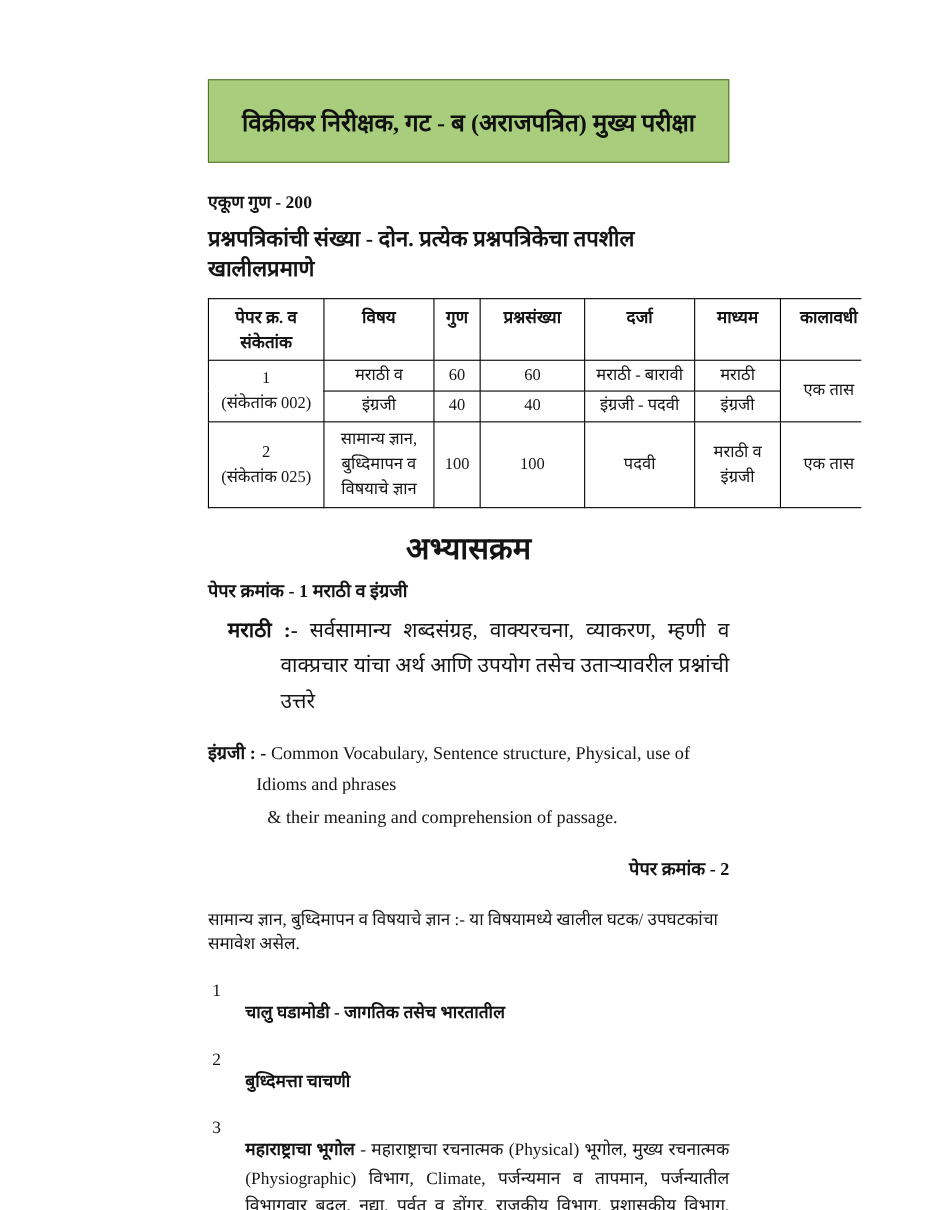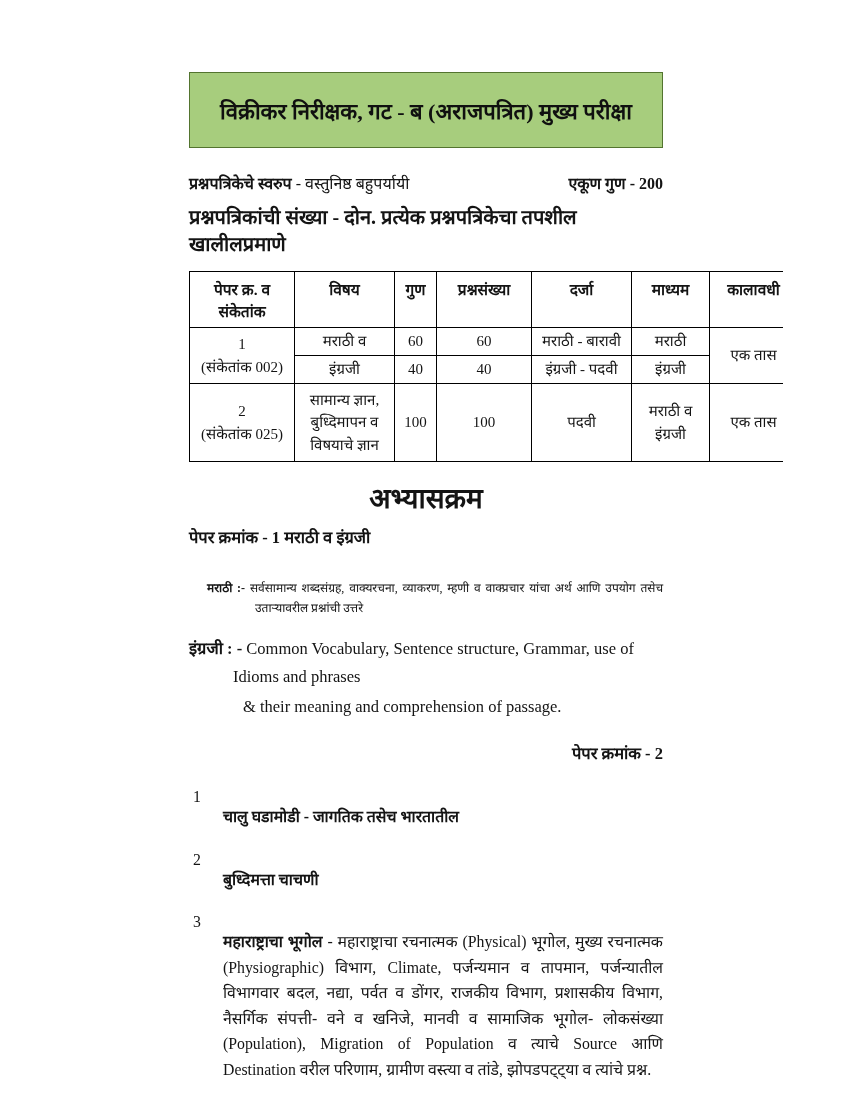--- a/index.html
+++ b/index.html
@@ -81,25 +81,25 @@
     font-size: 28px;
     font-weight: bold;
     margin-top: 16px;
   }
   .paper1-heading {
     font-size: 16.5px;
     font-weight: bold;
     margin-top: 9px;
   }
   .marathi-para {
-    margin-top: 30px;
+    margin-top: 10px;
     margin-left: 18px;
     padding-left: 48px;
     text-indent: -48px;
-    font-size: 12px;
+    font-size: 19px;
     line-height: 1.7;
     text-align: justify;
   }
   .english-para {
     margin-top: 16px;
     padding-left: 44px;
     text-indent: -44px;
     font-size: 16.5px;
     line-height: 1.7;
   }
@@ -142,24 +142,20 @@
 <body>
 
 <div class="page">
 
   <div class="title-box">
     <h1>विक्रीकर निरीक्षक, गट - ब (अराजपत्रित) मुख्य परीक्षा</h1>
   </div>
 
 
   <div class="info-line-1">
-    <div>
-      <span class="b">प्रश्नपत्रिकेचे स्वरुप</span>
-      <span>- वस्तुनिष्ठ बहुपर्यायी</span>
-    </div>
     <div class="b">एकूण गुण - 200</div>
   </div>
 
   <div class="info-line-2">
     <span class="b">प्रश्नपत्रिकांची संख्या -</span>
     <span class="b">दोन. प्रत्येक प्रश्नपत्रिकेचा तपशील खालीलप्रमाणे</span>
   </div>
 
   <table class="scheme">
     <colgroup>
@@ -219,26 +215,27 @@
 
   <div class="syllabus-heading">अभ्यासक्रम</div>
 
   <div class="paper1-heading">पेपर क्रमांक - 1 मराठी व इंग्रजी</div>
 
   <div class="marathi-para">
     <span class="b">मराठी :-</span><span> सर्वसामान्य शब्दसंग्रह, वाक्यरचना, व्याकरण, म्हणी व वाक्प्रचार यांचा अर्थ आणि उपयोग तसेच उताऱ्यावरील प्रश्नांची उत्तरे</span>
   </div>
 
   <div class="english-para">
-    <span class="b">इंग्रजी : -</span><span> Common Vocabulary, Sentence structure, Grammar, use of Idioms and phrases</span>
+    <span class="b">इंग्रजी : -</span><span> Common Vocabulary, Sentence structure, Physical, use of Idioms and phrases</span>
     <span class="english-line2">&amp; their meaning and comprehension of passage.</span>
   </div>
 
   <div class="paper2-heading">पेपर क्रमांक - 2</div>
 
+  <div class="paper2-intro">सामान्य ज्ञान, बुध्दिमापन  व विषयाचे ज्ञान :-  या विषयामध्ये खालील घटक/ उपघटकांचा समावेश असेल.</div>
 
   <div class="items">
 
     <div class="item">
       <div class="item-num">1</div>
       <div class="item-body">
         <span class="b">चालु घडामोडी  - जागतिक तसेच भारतातील</span><span></span>
       </div>
     </div>
 

